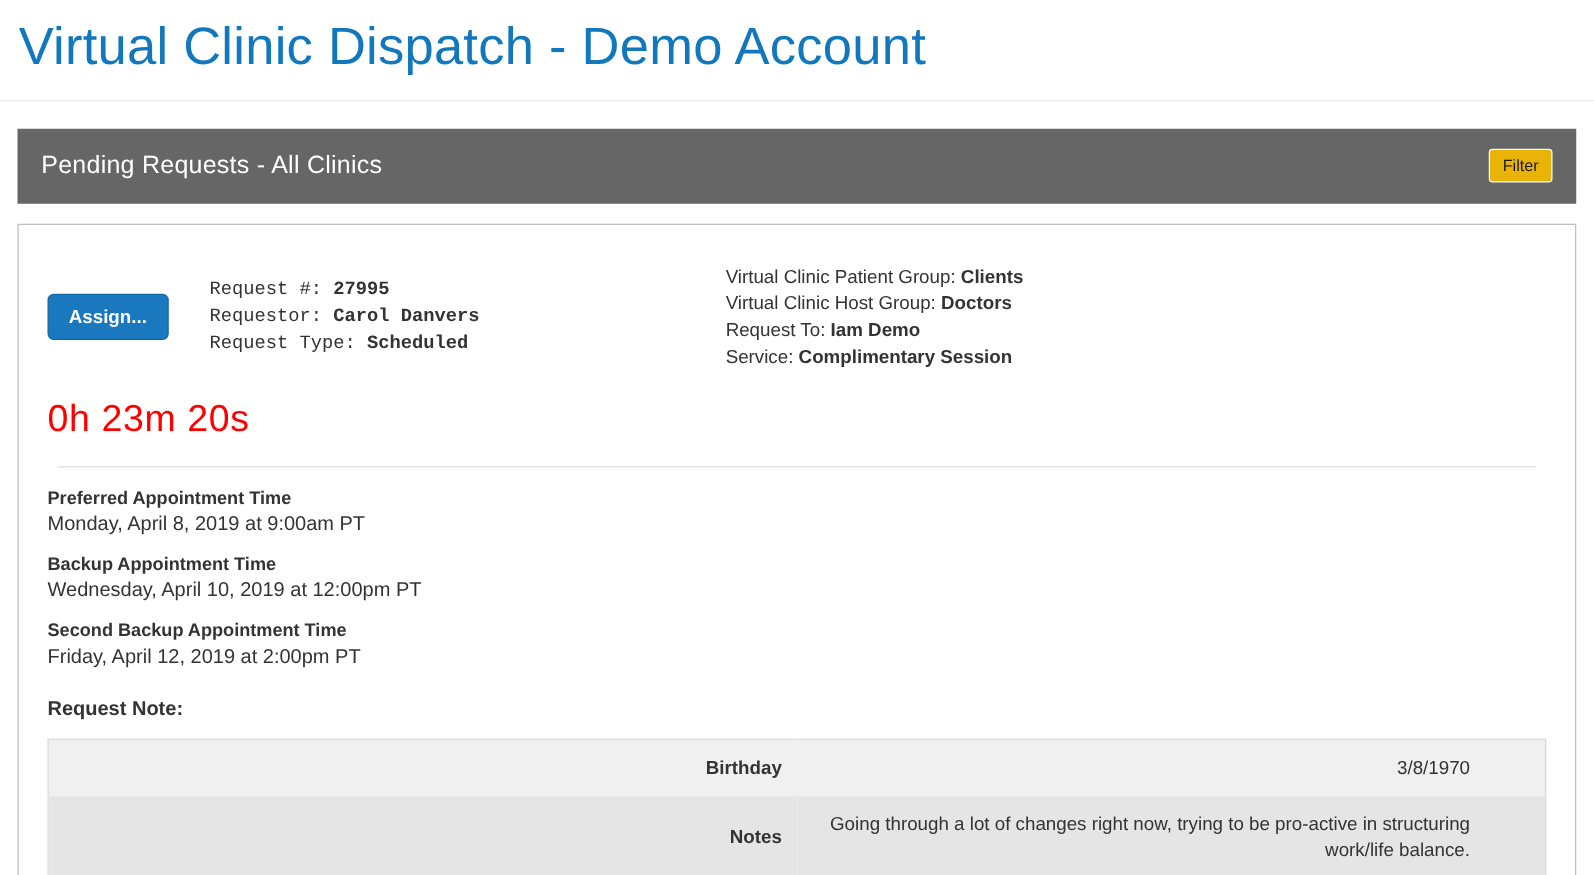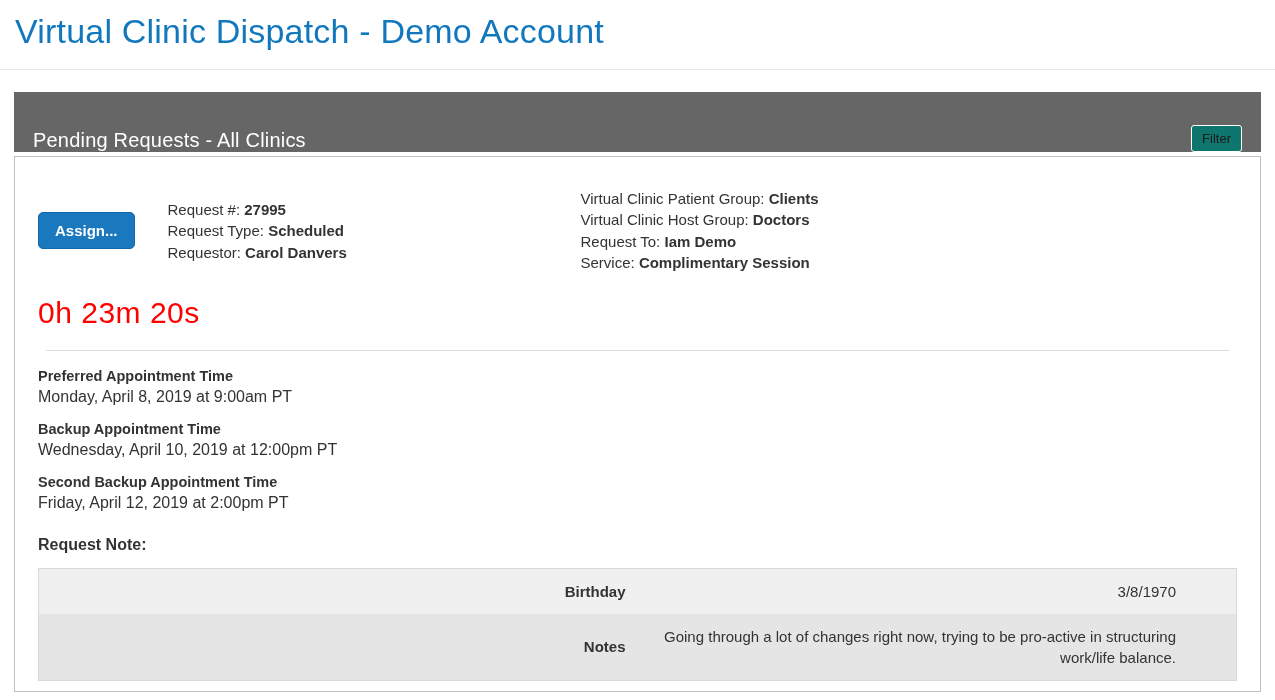--- a/index.html
+++ b/index.html
@@ -5,48 +5,48 @@
   * { margin: 0; padding: 0; box-sizing: border-box; }
   html, body {
     width: 1275px; height: 700px;
     background: #ffffff;
     font-family: "Liberation Sans", sans-serif;
     color: #333333;
     overflow: hidden;
   }
   .page-title {
     color: #1278be;
-    font-size: 34px;
+    font-size: 42px;
     font-weight: 500;
     letter-spacing: 0.2px;
     padding: 9px 0 0 15px;
     line-height: 1.35;
   }
   .title-rule {
     border: none;
     border-top: 1px solid #e8e8e8;
     margin: 14px 0 0 0;
   }
   .section-header {
-    margin: 22px 14px 4px 14px;
+    margin: 22px 14px 16px 14px;
     background: #666666;
     height: 60px;
     display: flex;
-    align-items: flex-end;
+    align-items: center;
     padding: 0 19px;
   }
   .section-header .bar-title {
     color: #ffffff;
     font-size: 20px;
     font-weight: 400;
     letter-spacing: 0.2px;
     flex: 1;
   }
   .filter-btn {
-    background: #0f766e;
+    background: #eab308;
     color: #1a1a1a;
     border: 1px solid #ffffff;
     border-radius: 3px;
     font-family: "Liberation Sans", sans-serif;
     font-size: 13px;
     padding: 5px 10px;
     cursor: pointer;
   }
   .panel {
     margin: 2px 14px 0 14px;
@@ -69,21 +69,21 @@
     font-weight: bold;
     padding: 9px 16px;
     margin-right: 33px;
     cursor: pointer;
   }
   .field-col {
     font-size: 15px;
     line-height: 21.5px;
     padding-top: 1px;
   }
-  .field-col.left  { width: 330px; }
+  .field-col.left  { width: 330px; font-family: Liberation Mono, monospace; }
   .field-col.right { margin-left: 83px; }
   .field-row b { font-weight: bold; }
   .pending-block { margin-top: 22px; }
   .pending-label { font-size: 15px; color: #333333; }
   .pending-time {
     font-size: 30px;
     color: #ff0000;
     margin-top: 7px;
     letter-spacing: 0.5px;
   }
@@ -129,22 +129,22 @@
   <button class="filter-btn">Filter</button>
 </div>
 
 <div class="panel">
 
   <div class="top-row">
     <button class="assign-btn">Assign...</button>
 
     <div class="field-col left">
       <div class="field-row"><span>Request #: </span><b>27995</b></div>
+      <div class="field-row"><span>Requestor: </span><b>Carol Danvers</b></div>
       <div class="field-row"><span>Request Type: </span><b>Scheduled</b></div>
-      <div class="field-row"><span>Requestor: </span><b>Carol Danvers</b></div>
     </div>
 
     <div class="field-col right">
       <div class="field-row"><span>Virtual Clinic Patient Group: </span><b>Clients</b></div>
       <div class="field-row"><span>Virtual Clinic Host Group: </span><b>Doctors</b></div>
       <div class="field-row"><span>Request To: </span><b>Iam Demo</b></div>
       <div class="field-row"><span>Service: </span><b>Complimentary Session</b></div>
     </div>
   </div>
 

